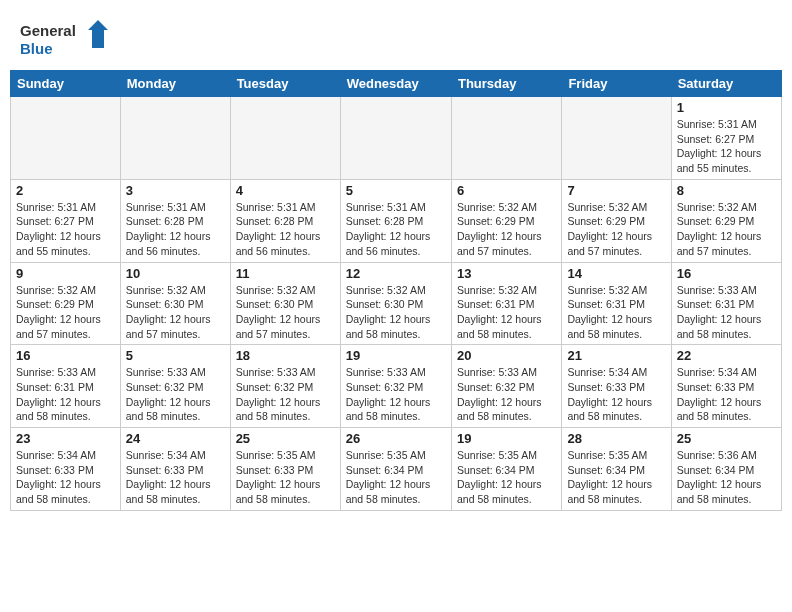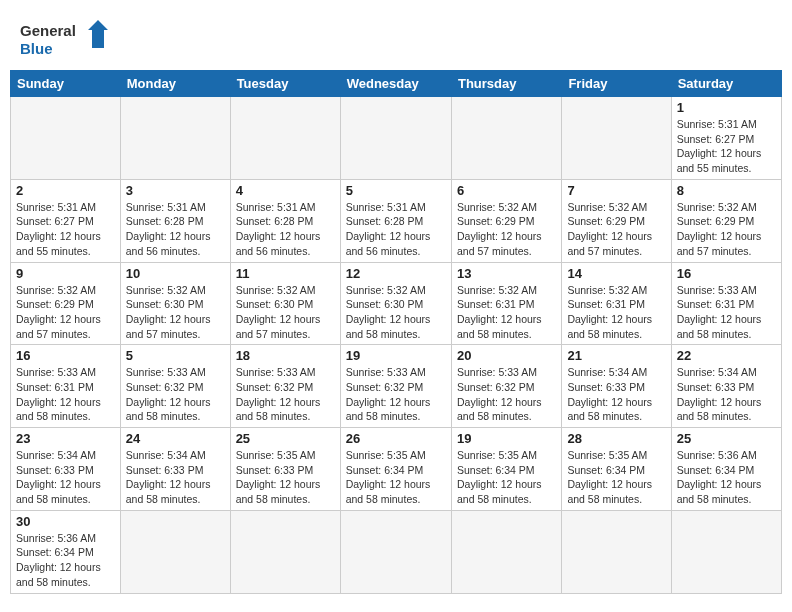--- a/index.html
+++ b/index.html
@@ -229,26 +229,14 @@
         </td>
         <td>
           <span class="day-num">28</span>
           <div class="cell-info">Sunrise: 5:35 AM<br>Sunset: 6:34 PM<br>Daylight: 12 hours and 58 minutes.</div>
         </td>
         <td>
           <span class="day-num">25</span>
           <div class="cell-info">Sunrise: 5:36 AM<br>Sunset: 6:34 PM<br>Daylight: 12 hours and 58 minutes.</div>
         </td>
       </tr>
-      <tr>
-        <td>
-          <span class="day-num">30</span>
-          <div class="cell-info">Sunrise: 5:36 AM<br>Sunset: 6:34 PM<br>Daylight: 12 hours and 58 minutes.</div>
-        </td>
-        <td class="empty"></td>
-        <td class="empty"></td>
-        <td class="empty"></td>
-        <td class="empty"></td>
-        <td class="empty"></td>
-        <td class="empty"></td>
-      </tr>
     </tbody>
 </table>
 
 </body></html>

